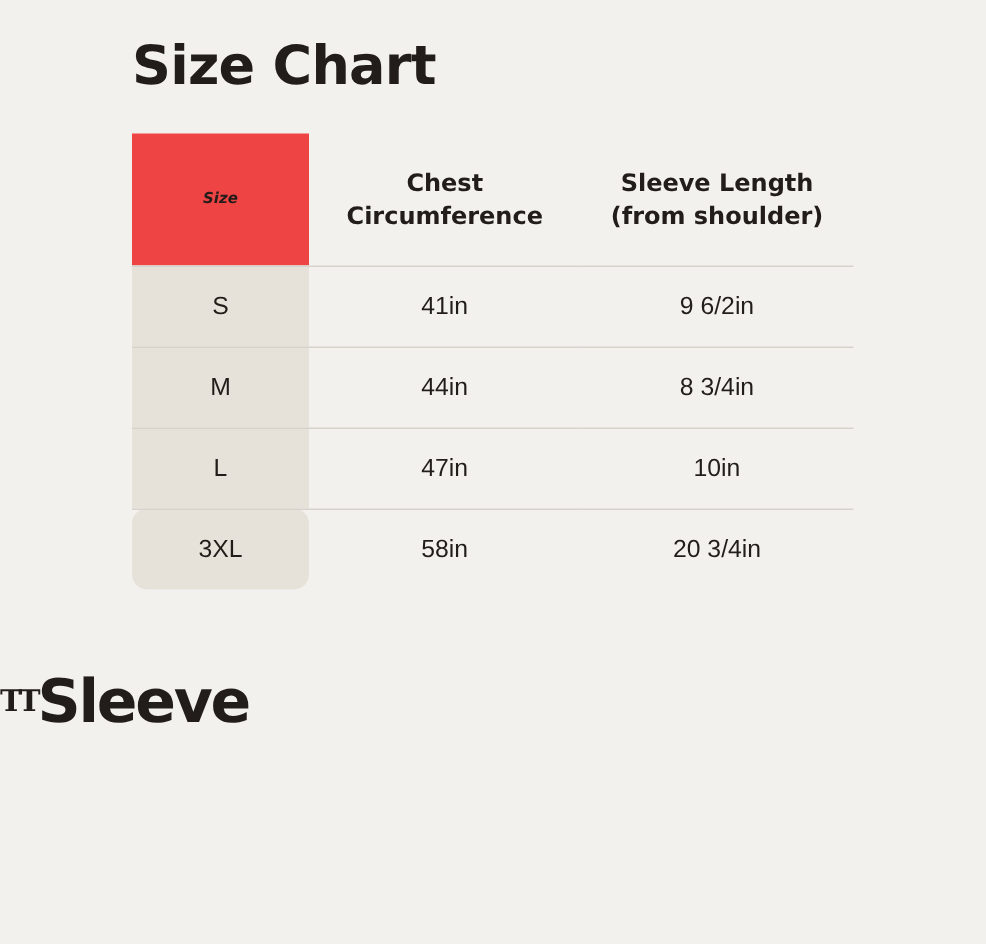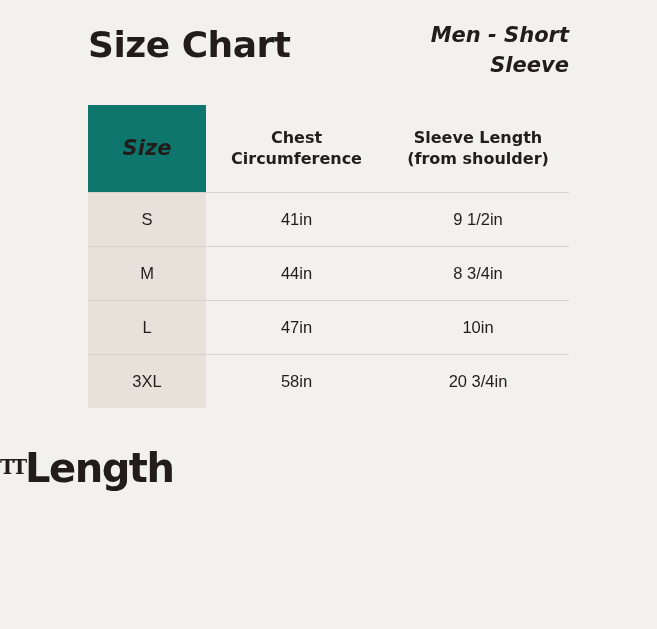--- a/index.html
+++ b/index.html
@@ -71,33 +71,34 @@
     font-weight: bold;
     font-size: 16px;
     line-height: 1.35;
     color: #221d1a;
     vertical-align: middle;
     text-align: center;
     border-bottom: 1px solid #d7d3cb;
   }
   table.size-table thead th.th-size {
     font-style: italic;
-    font-size: 21px;
-    background: #0f766e;
+    font-size: 10px;
+    background: #ef4444;
   }
   table.size-table tbody td {
     padding: 17px 6px;
     font-size: 16.5px;
     text-align: center;
     color: #221d1a;
     border-bottom: 1px solid #d7d3cb;
     vertical-align: middle;
   }
   table.size-table tbody tr:last-child td {
     border-bottom: none;
+    border-radius: 10px;
   }
   table.size-table td.td-size {
     background: #e7e2d9;
   }
 
   
   .footer {
     position: absolute;
     left: 0;
     right: 0;
@@ -124,21 +125,20 @@
     color: #221d1a;
   }
 </style>
 </head>
 <body>
 
 <div class="page">
 
   <div class="header">
     <h1 class="title">Size Chart</h1>
-    <p class="subtitle">Men - Short Sleeve</p>
   </div>
 
   <div class="table-wrap">
     <table class="size-table">
       <colgroup>
         <col class="c-size">
         <col class="c-chest">
         <col class="c-sleeve">
       </colgroup>
       <thead>
@@ -148,21 +148,21 @@
           <th>
             <span>Sleeve Length</span><br>
             <span>(from shoulder)</span>
           </th>
         </tr>
       </thead>
       <tbody>
         <tr>
           <td class="td-size">S</td>
           <td>41in</td>
-          <td>9 1/2in</td>
+          <td>9 6/2in</td>
         </tr>
         <tr>
           <td class="td-size">M</td>
           <td>44in</td>
           <td>8 3/4in</td>
         </tr>
         <tr>
           <td class="td-size">L</td>
           <td>47in</td>
           <td>10in</td>
@@ -171,16 +171,16 @@
           <td class="td-size">3XL</td>
           <td>58in</td>
           <td>20 3/4in</td>
         </tr>
       </tbody>
     </table>
   </div>
 
   <div class="footer">
     <div class="logo-mark">TT</div>
-    <div class="logo-word">Length</div>
+    <div class="logo-word">Sleeve</div>
   </div>
 
 </div>
 
 </body></html>

